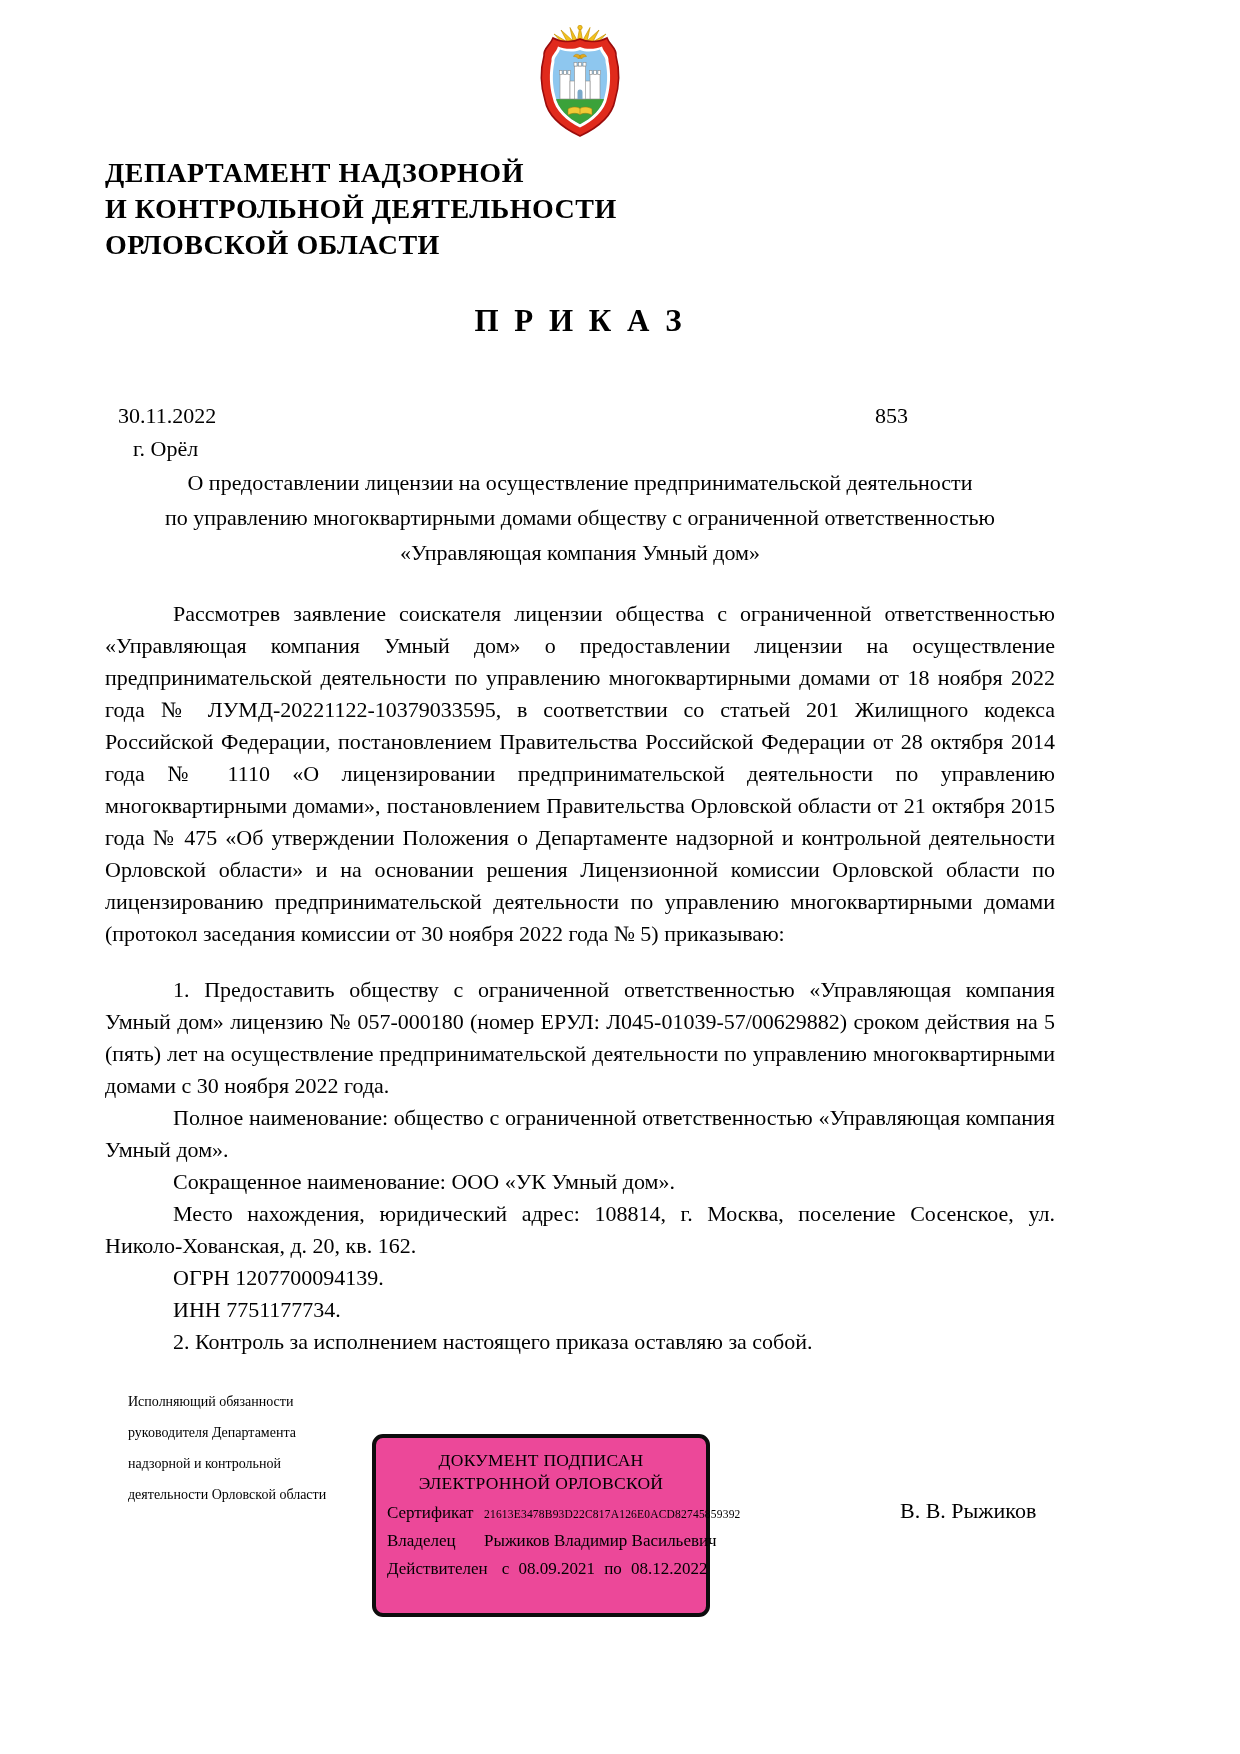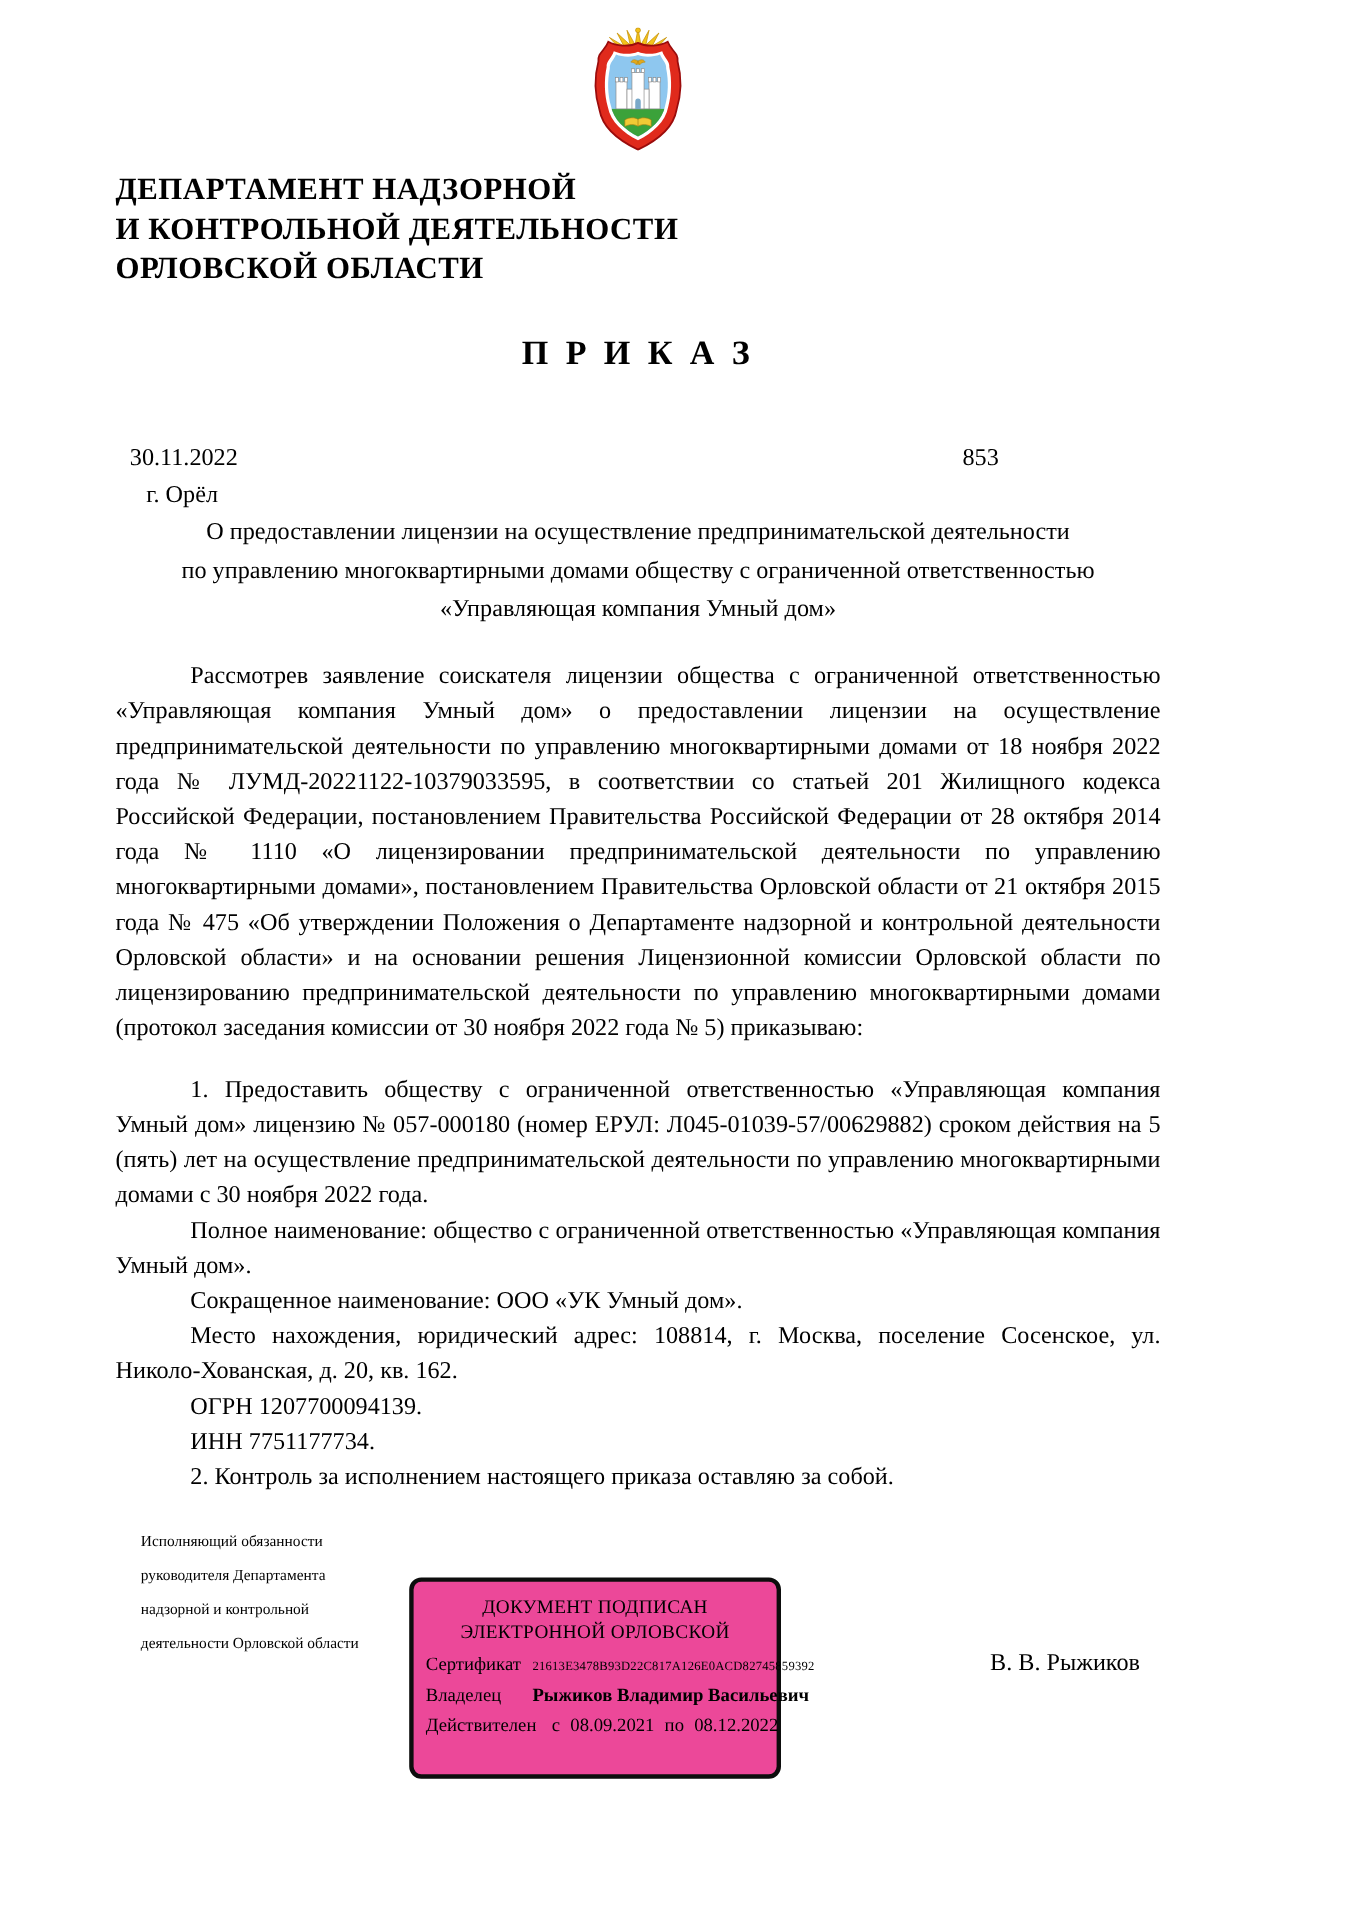--- a/index.html
+++ b/index.html
@@ -36,21 +36,21 @@
     border:4px solid #0d0d0d; border-radius:11px;
     background:#ec4899;
     margin-top:44px;
   }
   .stamp-title { margin-top:11px; text-align:center; font-size:17.5px; line-height:23px; letter-spacing:0.3px; }
   .stamp-row { margin-top:8px; padding:0 11px; font-size:17px; white-space:nowrap; }
   .stamp-label { display:inline-block; }
   .lbl-w { min-width:97px; }
   .lbl-valid { margin-right:14px; font-size:17px; }
   .cert-value { font-size:11.5px; letter-spacing:0.2px; }
-  .owner-value { font-weight:bold; }
+  .owner-value { font-weight:normal; }
   .valid-value { word-spacing:5px; }
   .sig-name { position:absolute; left:795px; top:112px; font-size:22px; white-space:nowrap; }
 </style>
 </head>
 <body>
 
 <div class="page">
 
   <svg class="emblem" viewBox="0 0 100 112" aria-hidden="true">
     <defs>

